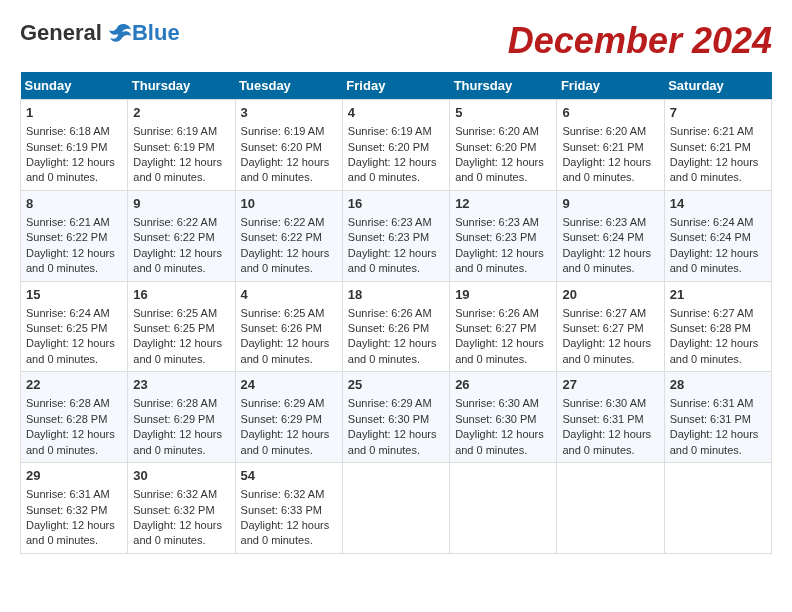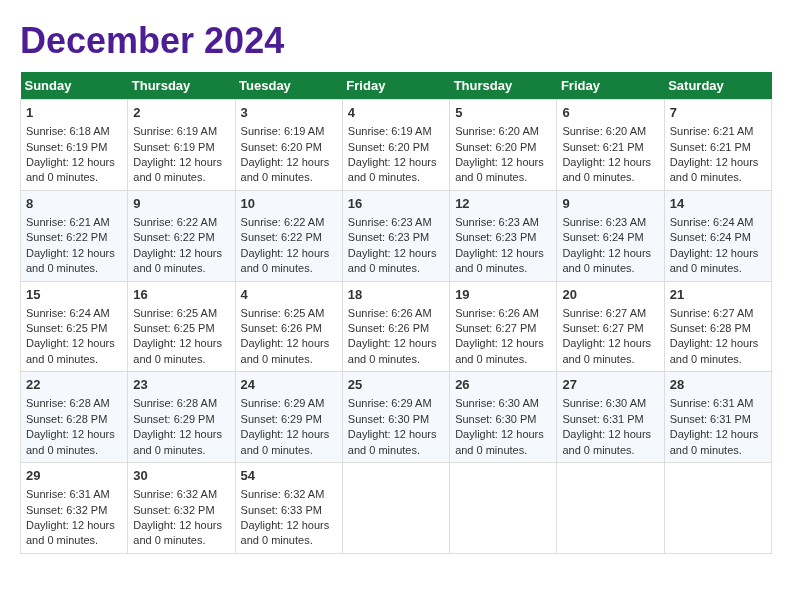--- a/index.html
+++ b/index.html
@@ -40,33 +40,34 @@
       width: 28px;
       height: 22px;
       margin-left: 2px;
     }
     .title-section {
       text-align: right;
     }
     .month-title {
       font-size: 36px;
       font-weight: bold;
-      color: #4c1d95;
+      color: #b91c1c;
+      font-style: italic;
     }
     .location-title {
       font-size: 16px;
       color: #555;
     }
     table {
       width: 100%;
       border-collapse: collapse;
       font-size: 11px;
     }
     th {
-      background-color: #15803d;
+      background-color: #0369a1;
       color: white;
       padding: 6px 4px;
       text-align: left;
       font-size: 13px;
       font-weight: bold;
     }
     td {
       border: 1px solid #ddd;
       padding: 4px 5px;
       vertical-align: top;
@@ -90,20 +91,29 @@
     }
     .empty-cell {
       background: #fff !important;
       border: 1px solid #ddd;
     }
   </style>
 </head>
 <body>
 
 <div class="header">
+  <div class="logo">
+    <div class="logo-text">
+      <span class="logo-general">General</span>
+      <svg class="logo-bird" viewBox="0 0 28 22" xmlns="http://www.w3.org/2000/svg">
+        <path d="M14 4 C18 0, 26 2, 27 8 C26 6, 20 6, 18 10 C22 8, 27 10, 27 14 C24 12, 20 13, 18 16 C14 22, 8 20, 6 16 C10 18, 14 16, 14 12 C10 14, 6 12, 5 8 C8 10, 12 9, 14 4Z" fill="#2979c1"></path>
+      </svg>
+      <span class="logo-blue">Blue</span>
+    </div>
+  </div>
   <div class="title-section">
     <div class="month-title">December 2024</div>
   </div>
 </div>
 
 <table>
   <thead>
     <tr>
       <th>Sunday</th>
       <th>Thursday</th>

